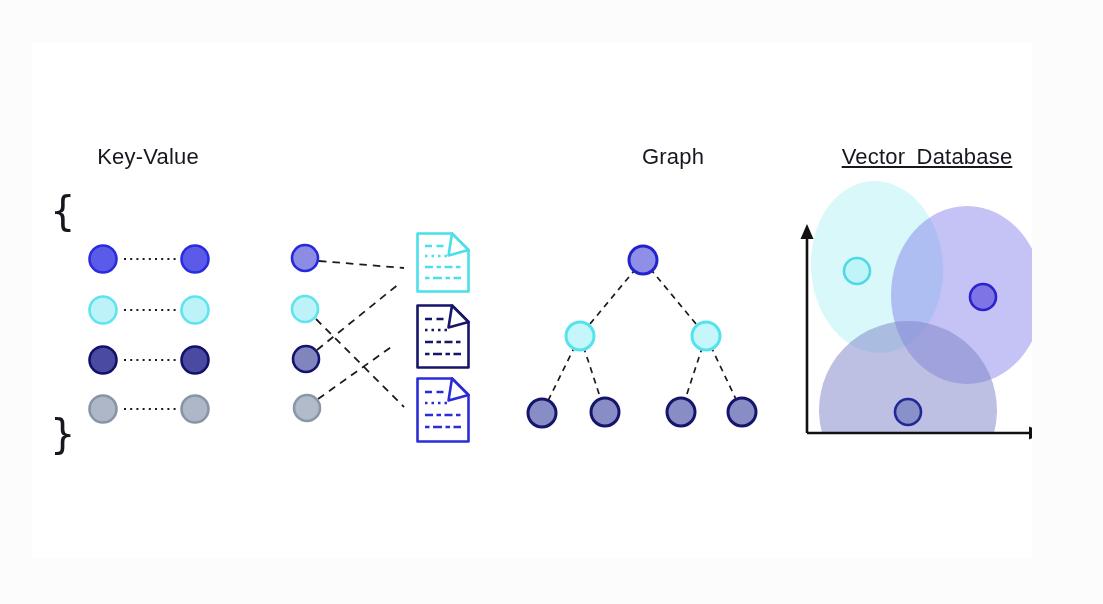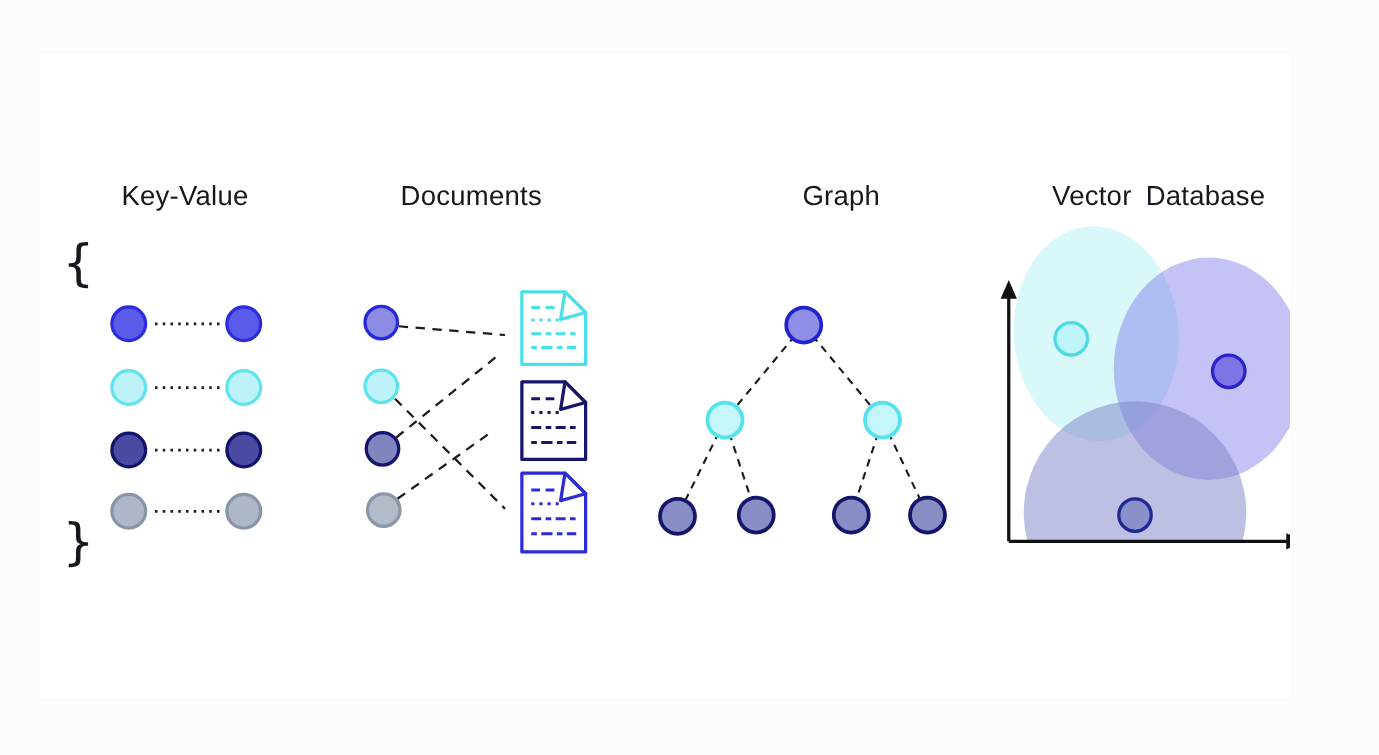--- a/index.html
+++ b/index.html
@@ -1,21 +1,21 @@
 <!DOCTYPE html>
 <html style="--page-bg: #fcfcfd; --card-bg: #ffffff; --ink: #17171f; --connector: #1b1b1b; --axis: #111111; --kv-1-fill: #5B5BEA; --kv-1-stroke: #2B2BDF; --kv-2-fill: #BDF3F8; --kv-2-stroke: #5FE4EE; --kv-3-fill: #4A4AA2; --kv-3-stroke: #12126B; --kv-4-fill: #AEB7C7; --kv-4-stroke: #8895A6; --dkey-1-fill: #8C8CE4; --dkey-1-stroke: #2727DE; --dkey-2-fill: #BDF3F8; --dkey-2-stroke: #5FE4EE; --dkey-3-fill: #8185BE; --dkey-3-stroke: #14146E; --dkey-4-fill: #B2BBC9; --dkey-4-stroke: #8A97A8; --doc-1-color: #4BDFE9; --doc-2-color: #15156A; --doc-3-color: #2C2CD6; --graph-root-fill: #8F8FE8; --graph-root-stroke: #2323CD; --graph-mid-fill: #C5F6FA; --graph-mid-stroke: #55E2EC; --graph-leaf-fill: #898DC6; --graph-leaf-stroke: #15156A; --blob-cyan: #7FE8F0; --blob-purple: #7B74E8; --blob-slate: #7B82C8; --vp-1-fill: #BFF4F8; --vp-1-stroke: #4FD9E5; --vp-2-fill: #7D74E6; --vp-2-stroke: #2A23CC; --vp-3-fill: #8A90C8; --vp-3-stroke: #202895;"><head>
 <meta charset="utf-8">
 <style>
   html,body{margin:0;padding:0;}
   body{background:var(--page-bg,#fcfcfd);font-family:"Liberation Sans",sans-serif;}
   .canvas{position:relative;width:992px;height:604px;overflow:hidden;background:var(--page-bg,#fcfcfd);padding-left:40px;}
   .card{position:absolute;left:32px;top:43px;width:1026px;height:515px;background:var(--card-bg,#ffffff);}
   .layer{position:absolute;left:0;top:0;}
   .sec-title{position:absolute;top:144px;transform:translateX(-50%);font-size:22px;letter-spacing:.2px;color:var(--ink,#17171f);white-space:nowrap;}
-  .wide-words{word-spacing:5px;}
+  .wide-words{word-spacing:5px;text-decoration:underline;}
   .brace{position:absolute;left:50px;font-family:"DejaVu Sans",sans-serif;font-weight:500;font-size:40px;line-height:1;color:var(--ink,#17171f);}
   
   .kv1{fill:var(--kv-1-fill);stroke:var(--kv-1-stroke);}
   .kv2{fill:var(--kv-2-fill);stroke:var(--kv-2-stroke);}
   .kv3{fill:var(--kv-3-fill);stroke:var(--kv-3-stroke);}
   .kv4{fill:var(--kv-4-fill);stroke:var(--kv-4-stroke);}
   .node-circle{stroke-width:2.6;}
   .dotted-link{stroke:var(--connector,#1b1b1b);stroke-width:2.2;stroke-dasharray:2 4.2;fill:none;}
   
   .dk1{fill:var(--dkey-1-fill);stroke:var(--dkey-1-stroke);}
@@ -43,21 +43,20 @@
   .vp2{fill:var(--vp-2-fill);stroke:var(--vp-2-stroke);}
   .vp3{fill:var(--vp-3-fill);stroke:var(--vp-3-stroke);}
 </style>
 </head>
 <body>
 
 <div class="canvas">
   <div class="card"></div>
 
   <div class="sec-title" style="left:148px">Key-Value</div>
-  <div class="sec-title" style="left:377px">Documents</div>
   <div class="sec-title" style="left:673px">Graph</div>
   <div class="sec-title wide-words" style="left:927px">Vector Database</div>
 
   <span class="brace" style="top:191px">{</span>
   <span class="brace" style="top:414px">}</span>
 
   <svg class="layer" width="1103" height="604" viewBox="0 0 1103 604">
     <defs>
       <clipPath id="clipPurple">
           <rect x="0" y="0" width="1037" height="604"></rect>

